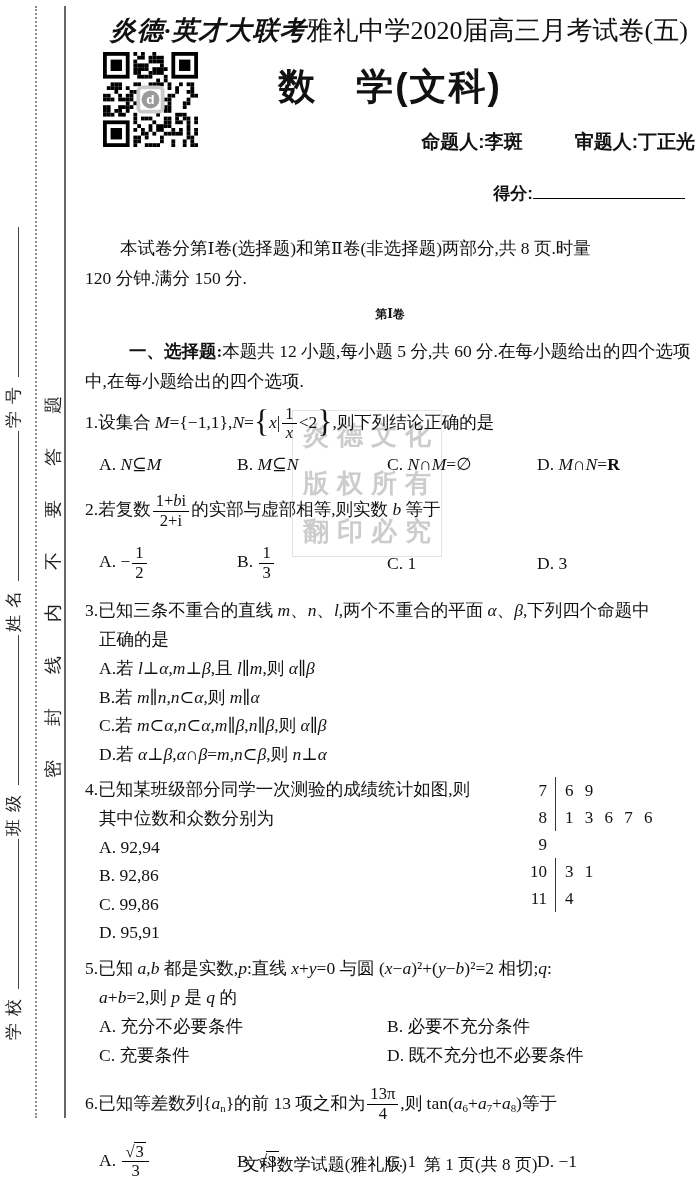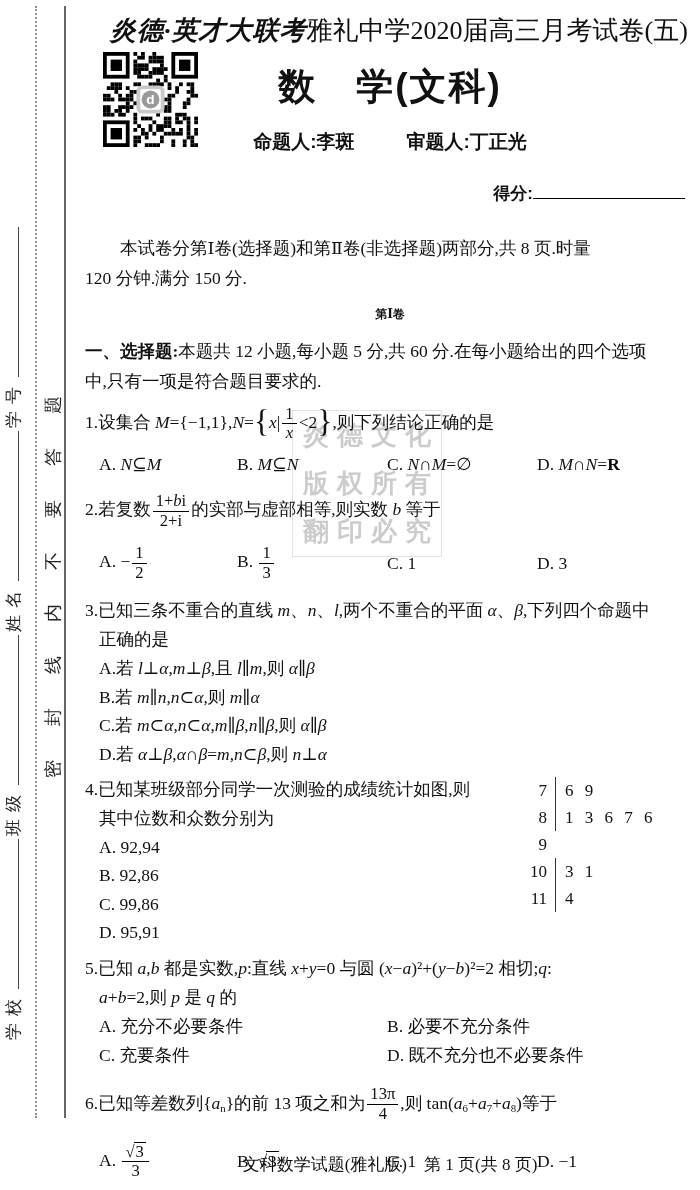--- a/index.html
+++ b/index.html
@@ -28,33 +28,33 @@
   .wm div{padding-left:8px;white-space:nowrap;}
 
   
   .content{position:absolute;left:85px;top:0;width:610px;z-index:1;font-size:17.5px;}
   .exam-title{margin-top:13px;text-align:center;font-size:26px;white-space:nowrap;}
   .exam-title .brush{font-weight:bold;font-style:italic;letter-spacing:1px;margin-left:18px;}
   .header-block{position:relative;height:114px;}
   .qr{position:absolute;left:18px;top:4px;width:95px;height:95px;}
   .subject{text-align:center;font-size:37px;font-weight:bold;letter-spacing:2px;padding-top:14px;
       font-family:"Liberation Sans","DejaVu Sans",sans-serif;}
-  .authors{display:flex;justify-content:center;gap:52px;margin-top:17px;font-size:19px;font-weight:bold;
+  .authors{display:flex;justify-content:flex-end;gap:52px;margin-top:17px;font-size:19px;font-weight:bold;
       font-family:"Liberation Sans","DejaVu Sans",sans-serif;}
   .score-row{text-align:right;margin-top:19px;padding-right:10px;font-size:17px;font-weight:bold;
       font-family:"Liberation Sans","DejaVu Sans",sans-serif;}
   .score-line{display:inline-block;width:152px;height:17px;border-bottom:1.6px solid #000;}
 
   .intro{margin-top:28px;line-height:30px;}
   .intro p{margin:0;}
   .indent{text-indent:2em;}
   .part-heading{text-align:center;font-weight:bold;font-size:12px;margin-top:13px;}
   .section-head{margin-top:13px;line-height:30px;}
   .section-head p{margin:0;}
-  .bold-lead{font-weight:bold;}
+  .bold-lead{font-weight:bold;margin-left:44px;}
 
   .q{margin-top:7px;}
   .stem{line-height:30px;}
   .stem.tall{line-height:38px;}
   .stem.xtall{line-height:46px;}
   .line2{line-height:29px;padding-left:14px;}
   .optlist div{line-height:28.5px;padding-left:14px;}
   .opt4{display:grid;grid-template-columns:138px 150px 150px auto;padding-left:14px;
         align-items:center;margin-top:6px;min-height:30px;}
   .opt4.fr{min-height:50px;}
@@ -317,21 +317,21 @@
 
     <div class="intro">
       <p class="indent">本试卷分第Ⅰ卷(选择题)和第Ⅱ卷(非选择题)两部分,共 8 页.时量</p>
       <p>120 分钟.满分 150 分.</p>
     </div>
 
     <div class="part-heading">第Ⅰ卷</div>
 
     <div class="section-head">
       <p><span class="bold-lead">一、选择题:</span><span>本题共 12 小题,每小题 5 分,共 60 分.在每小题给出的四个选项</span></p>
-      <p>中,只有一项是符合题目要求的.</p>
+      <p>中,在每小题给出的四个选项.</p>
     </div>
 
     <div class="q">
       <div class="stem tall"><span class="t">1.设集合 </span><span class="m">M</span><span class="t">={−1,1},</span><span class="m">N</span><span class="t">=</span><span class="big">{</span><span class="m">x</span><span class="t">|</span><span class="frac">
             <span class="num"><span class="t">1</span></span>
             <span class="den"><span class="m">x</span></span>
           </span><span class="t">&lt;2</span><span class="big">}</span><span class="t">,则下列结论正确的是</span></div>
       <div class="opt4">
         <div><span class="t">A. </span><span class="m">N</span><span class="t">⊆</span><span class="m">M</span></div>
         <div><span class="t">B. </span><span class="m">M</span><span class="t">⊆</span><span class="m">N</span></div>

